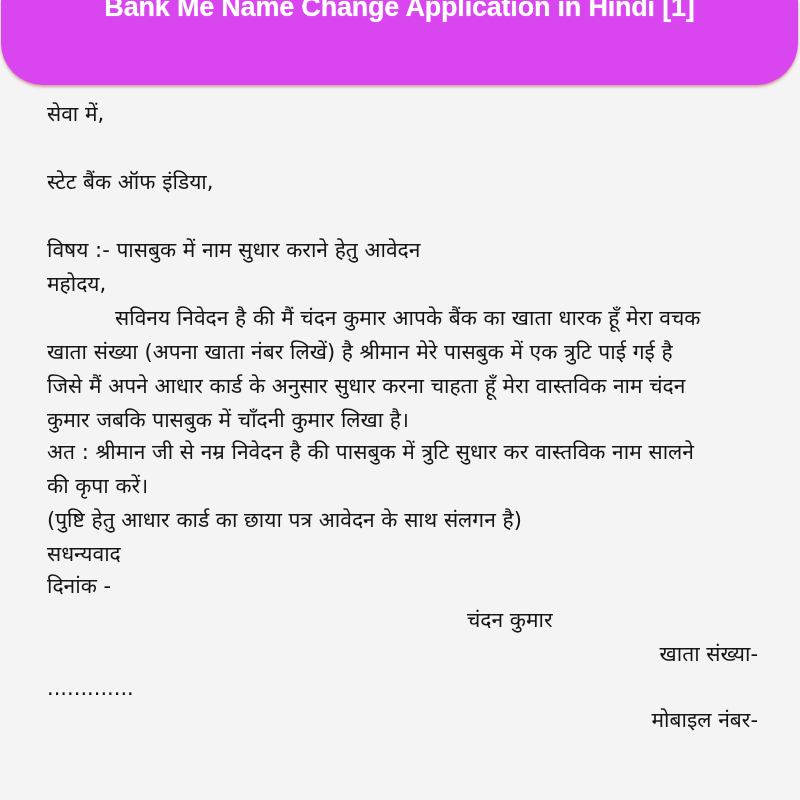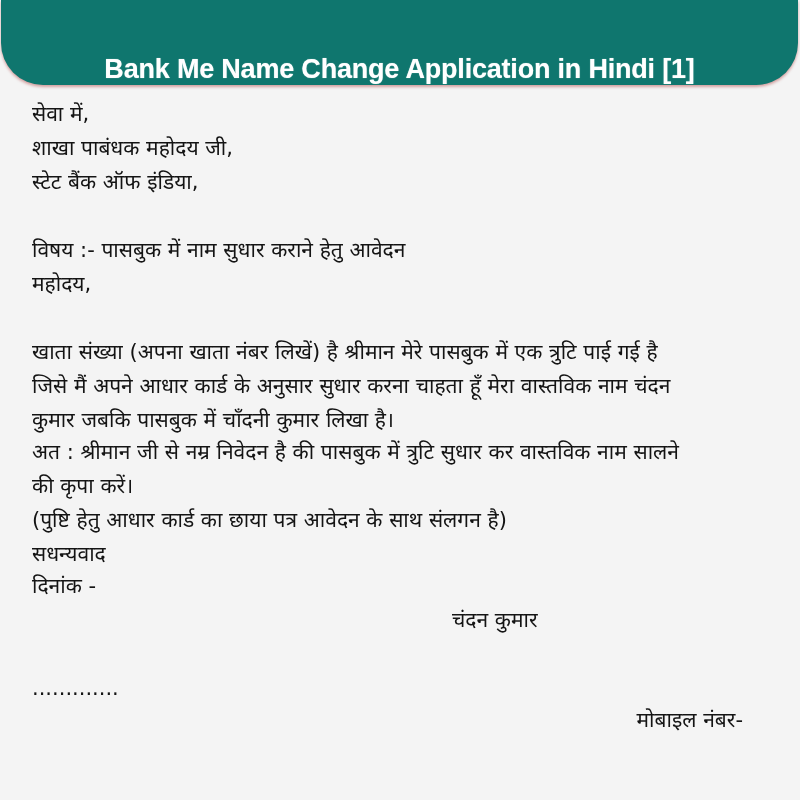--- a/index.html
+++ b/index.html
@@ -14,25 +14,25 @@
       overflow: hidden;
       font-family: "DejaVu Sans", "Liberation Sans", sans-serif;
       color: #141414;
     }
     .banner {
       position: absolute;
       left: 1px;
       top: 0;
       width: 797px;
       height: 85px;
-      background: #0f766e;
+      background: #d946ef;
       border-radius: 0 0 42px 42px;
       box-shadow: 0 2px 3px rgba(150,0,0,0.35);
       display: flex;
-      align-items: flex-end;
+      align-items: flex-start;
       justify-content: center;
     }
     .banner::before {
       content: "";
       position: absolute;
       left: 0; top: -40px; right: 0; height: 80px;
       background: #fb1b1b;
       border-radius: 42px;
       z-index: -1;
     }
@@ -40,21 +40,21 @@
       color: #ffffff;
       font-family: "Liberation Sans", sans-serif;
       font-weight: bold;
       font-size: 27px;
       letter-spacing: -0.2px;
       margin-top: -8px;
       text-shadow: 0 0 1px rgba(255,255,255,0.6);
     }
     .letter {
       position: absolute;
-      left: 0;
+      left: 15px;
       top: 0;
       width: 781px;
       height: 800px;
     }
     .line {
       position: absolute;
       font-size: 21px;
       line-height: 28px;
       white-space: nowrap;
     }
@@ -63,30 +63,31 @@
   </style>
 </head>
 <body>
 
 <div class="banner">
   <div class="banner-title">Bank Me Name Change Application in Hindi [1]</div>
 </div>
 
 <div class="letter">
   <div class="line l" style="top:100px">सेवा में,</div>
-  <div class="line l" style="top:134px">शाखा पाबंधक महोदय जी,</div>
   <div class="line l" style="top:168px">स्टेट बैंक ऑफ इंडिया,</div>
   <div class="line l" style="top:236px">विषय :- पासबुक में नाम सुधार कराने हेतु आवेदन</div>
   <div class="line l" style="top:270px">महोदय,</div>
 
+  <div class="line indent" style="top:304px">सविनय निवेदन है की मैं चंदन कुमार आपके बैंक का खाता धारक हूँ मेरा वचक</div>
   <div class="line l" style="top:338px">खाता संख्या (अपना खाता नंबर लिखें) है श्रीमान मेरे पासबुक में एक त्रुटि पाई गई है</div>
   <div class="line l" style="top:372px">जिसे मैं अपने आधार कार्ड के अनुसार सुधार करना चाहता हूँ मेरा वास्तविक नाम चंदन</div>
   <div class="line l" style="top:438px">अत : श्रीमान जी से नम्र निवेदन है की पासबुक में त्रुटि सुधार कर वास्तविक नाम सालने</div>
   <div class="line l" style="top:406px">कुमार जबकि पासबुक में चाँदनी कुमार लिखा है।</div>
   <div class="line l" style="top:472px">की कृपा करें।</div>
   <div class="line l" style="top:506px">(पुष्टि हेतु आधार कार्ड का छाया पत्र आवेदन के साथ संलगन है)</div>
 
   <div class="line l" style="top:540px">सधन्यवाद</div>
   <div class="line l" style="top:572px">दिनांक -</div>
   <div class="line" style="top:606px; left:452px">चंदन कुमार</div>
+  <div class="line" style="top:640px; right:38px">खाता संख्या-</div>
   <div class="line l" style="top:674px">.............</div>
   <div class="line" style="top:706px; right:38px">मोबाइल नंबर-</div>
 </div>
 
 </body></html>

